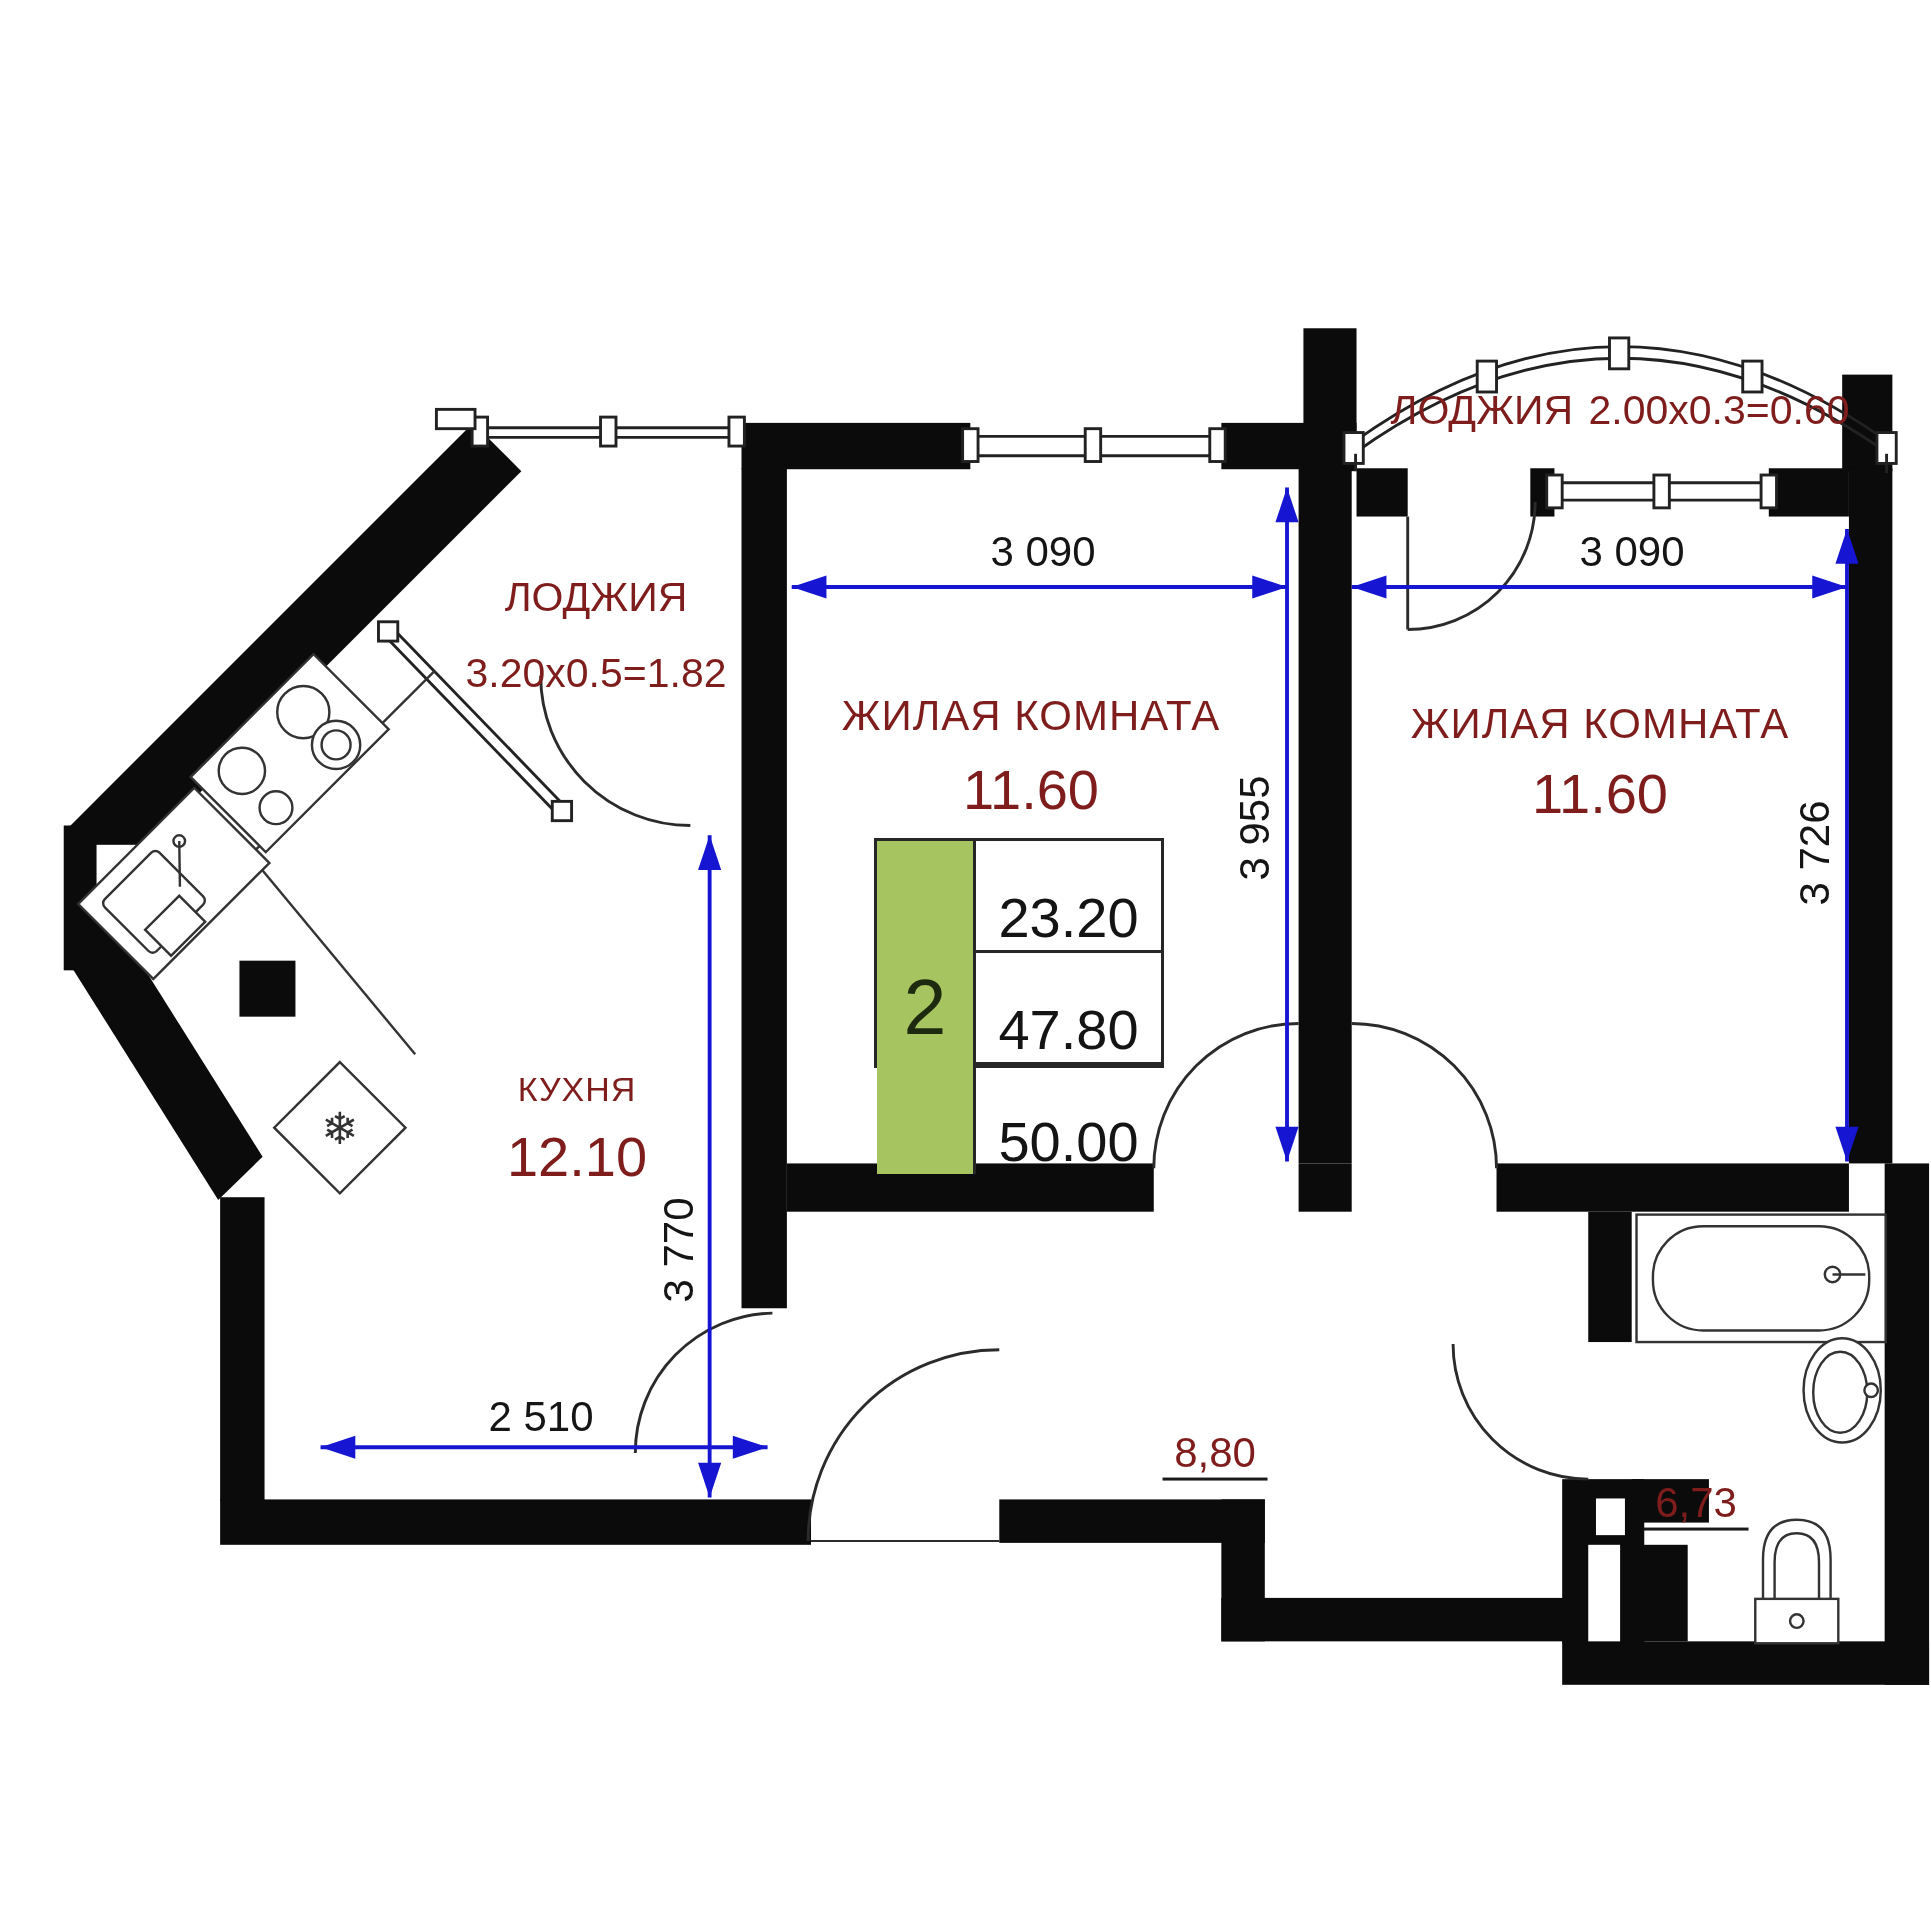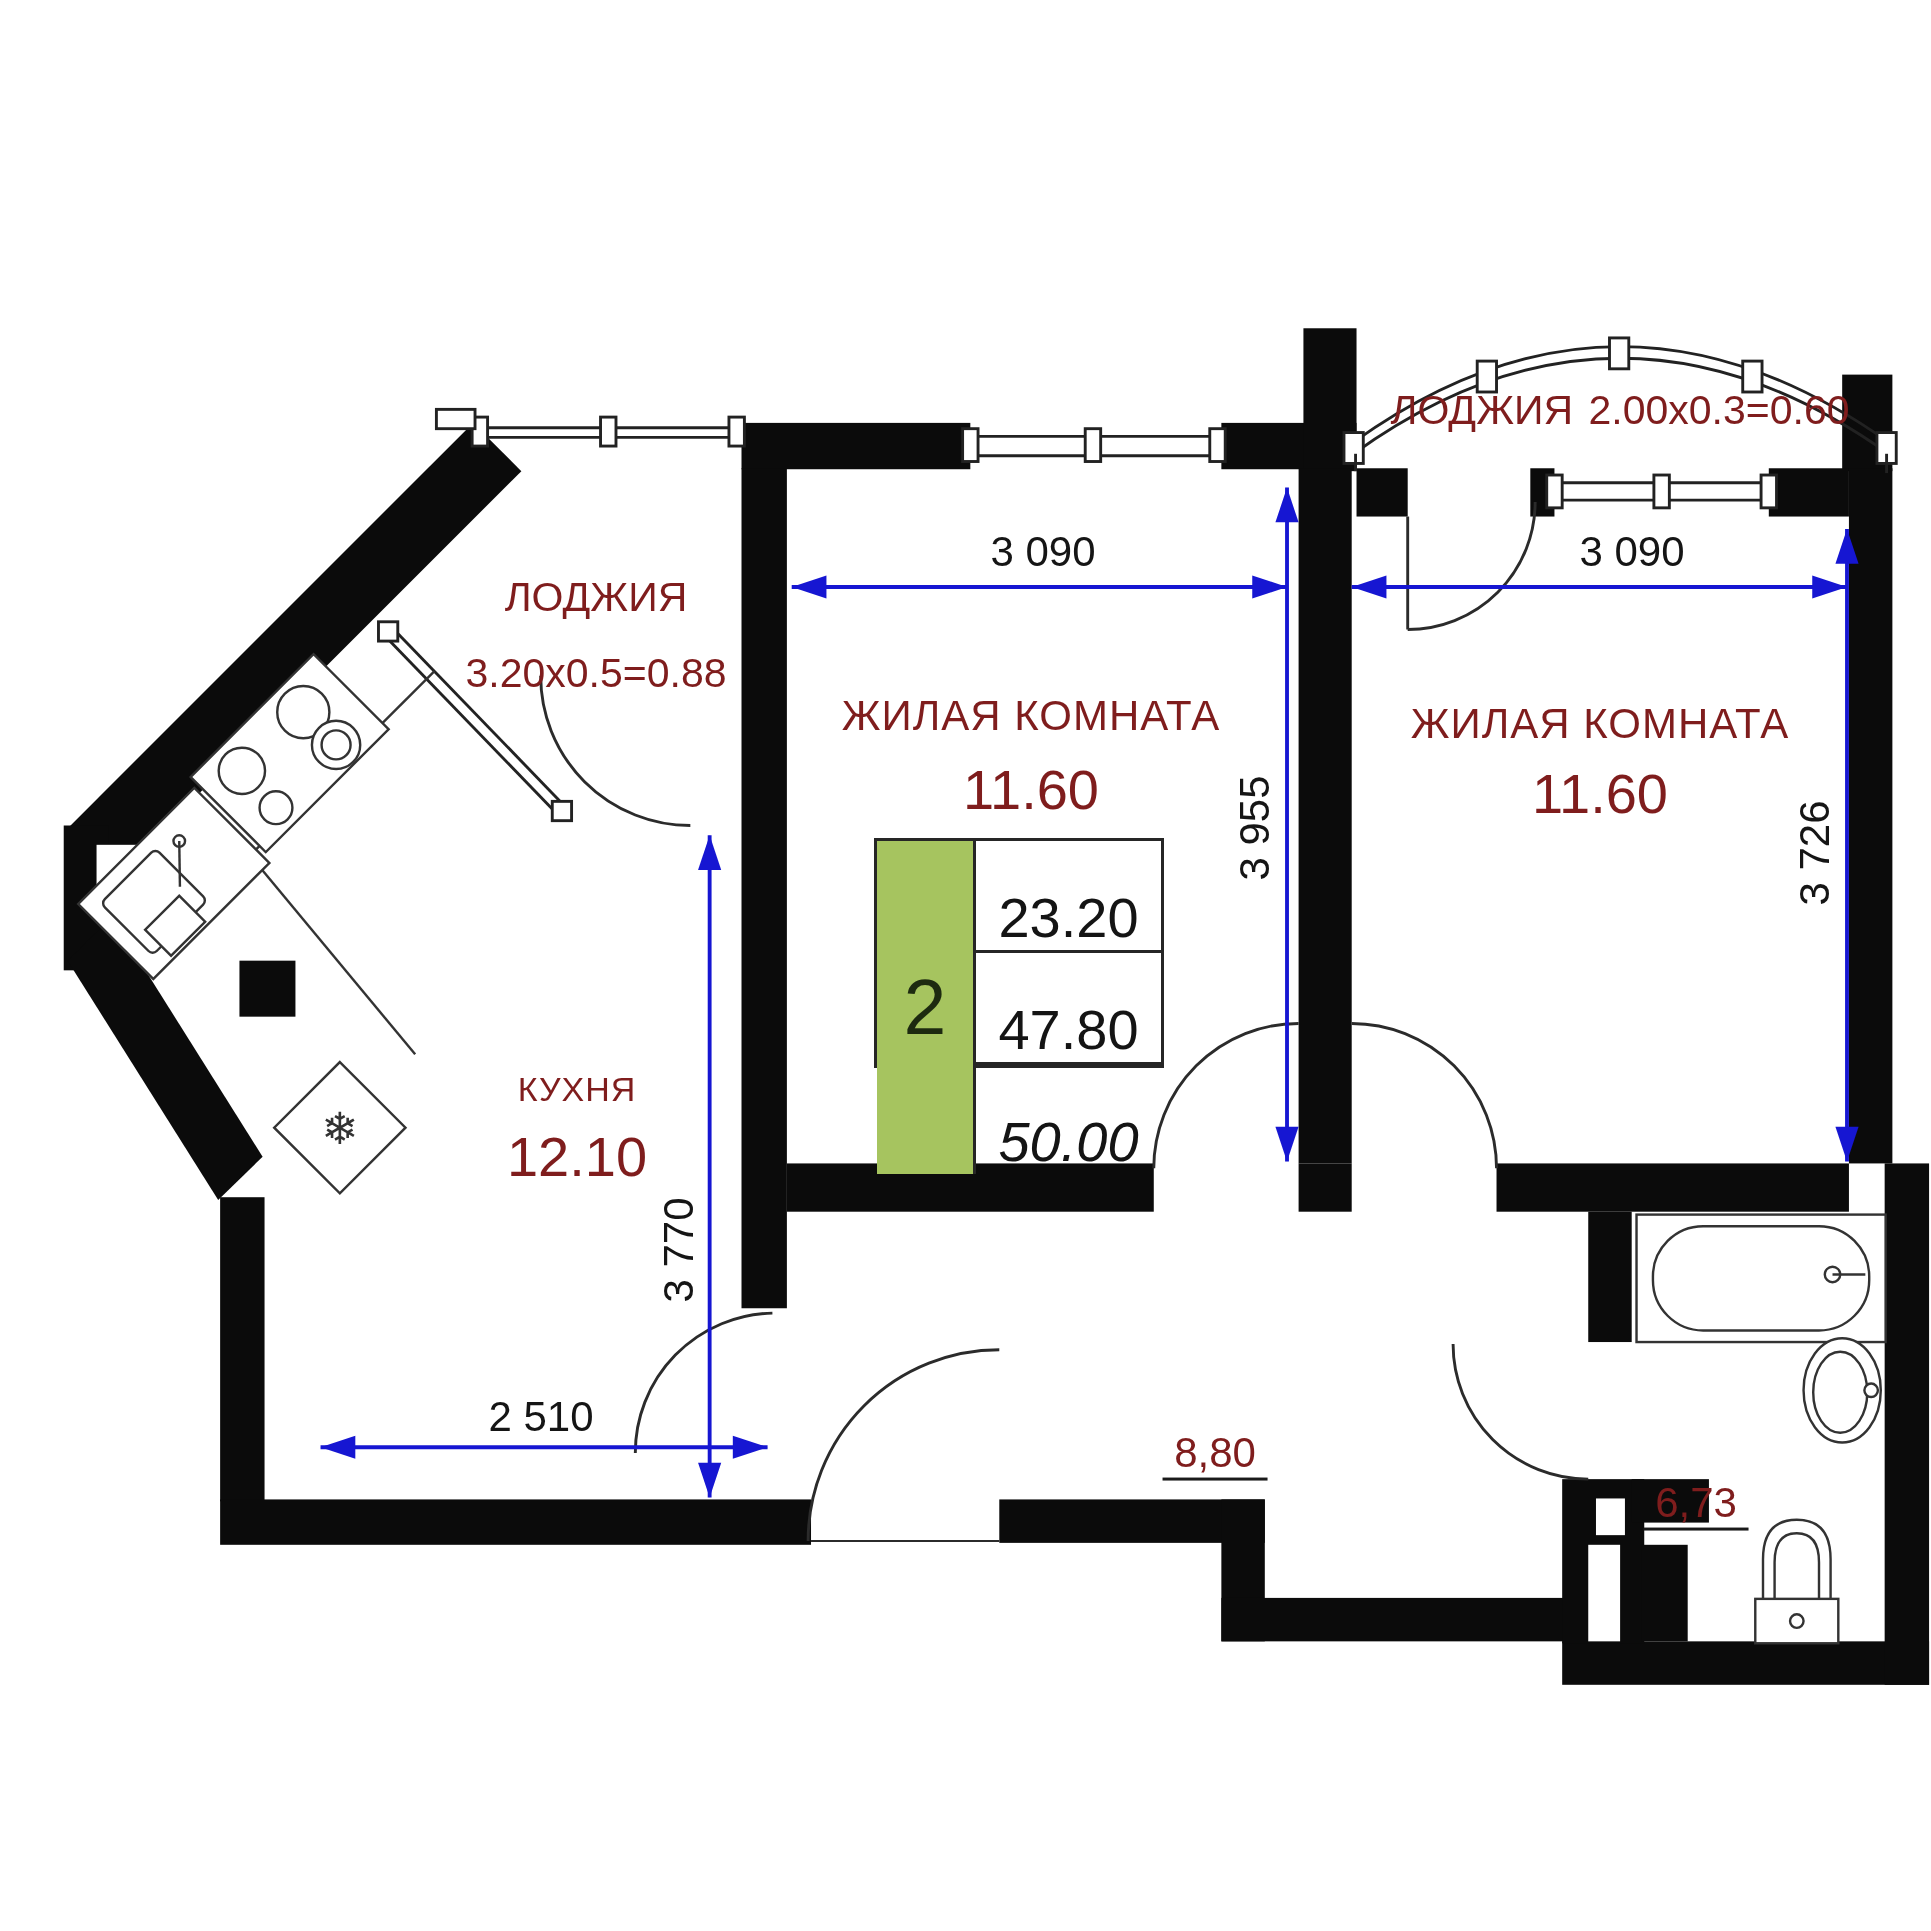--- a/index.html
+++ b/index.html
@@ -16,21 +16,21 @@
   .dim{font-size:42px;color:#151515;}
   .underlined{border-bottom:3.9px solid #1a1a1a;padding:0 11.6px 3.9px 11.6px;font-size:42px;}
   .loggia-right-lbl{display:flex;gap:15.4px;align-items:baseline;}
   
   #info-table{position:absolute;left:874px;top:838px;width:290px;height:230px;
       display:grid;grid-template-columns:99px 1fr;border:3.9px solid #262626;background:#fff;box-sizing:border-box;}
   #info-green{grid-row:1 / span 3;background:#A6C45F;border-right:3.9px solid #262626;
       display:flex;align-items:center;justify-content:center;font-size:77px;color:#1d2a10;}
   .info-row{display:flex;align-items:center;justify-content:center;font-size:56px;color:#141414;
       border-bottom:3.9px solid #262626;margin-top:44px;}
-  .info-row:last-child{border-bottom:none;font-style:italic;}
+  .info-row:last-child{border-bottom:none;}
 </style>
 </head>
 <body>
 
 <div id="plan">
 
 <svg viewBox="0 0 2000 2000">
 
   <g fill="#0B0B0B" stroke="none">
     <rect x="768" y="438" width="237" height="48"></rect>
@@ -177,21 +177,21 @@
     <polygon points="735,865 723,901 747,901" stroke="none"></polygon>
     <polygon points="735,1551 723,1515 747,1515" stroke="none"></polygon>
 
     <line x1="332" y1="1499" x2="795" y2="1499"></line>
     <polygon points="332,1499 368,1487 368,1511" stroke="none"></polygon>
     <polygon points="795,1499 759,1487 759,1511" stroke="none"></polygon>
   </g>
 </svg>
 
 <div class="lbl loggia-name" style="left:596px;top:597px;">ЛОДЖИЯ</div>
-<div class="lbl loggia-size" style="left:596px;top:649px;">3.20x0.5=0.88</div>
+<div class="lbl loggia-size" style="left:596px;top:649px;">3.20x0.5=1.82</div>
 
 <div class="lbl loggia-right-lbl" style="left:1620px;top:398px;">
   <span class="loggia-name">ЛОДЖИЯ</span>
   <span class="loggia-size">2.00x0.3=0.60</span>
 </div>
 
 <div class="lbl room-name" style="left:1031px;top:716px;">ЖИЛАЯ КОМНАТА</div>
 <div class="lbl room-area" style="left:1031px;top:790px;">11.60</div>
 
 <div class="lbl room-name" style="left:1600px;top:724px;">ЖИЛАЯ КОМНАТА</div>

